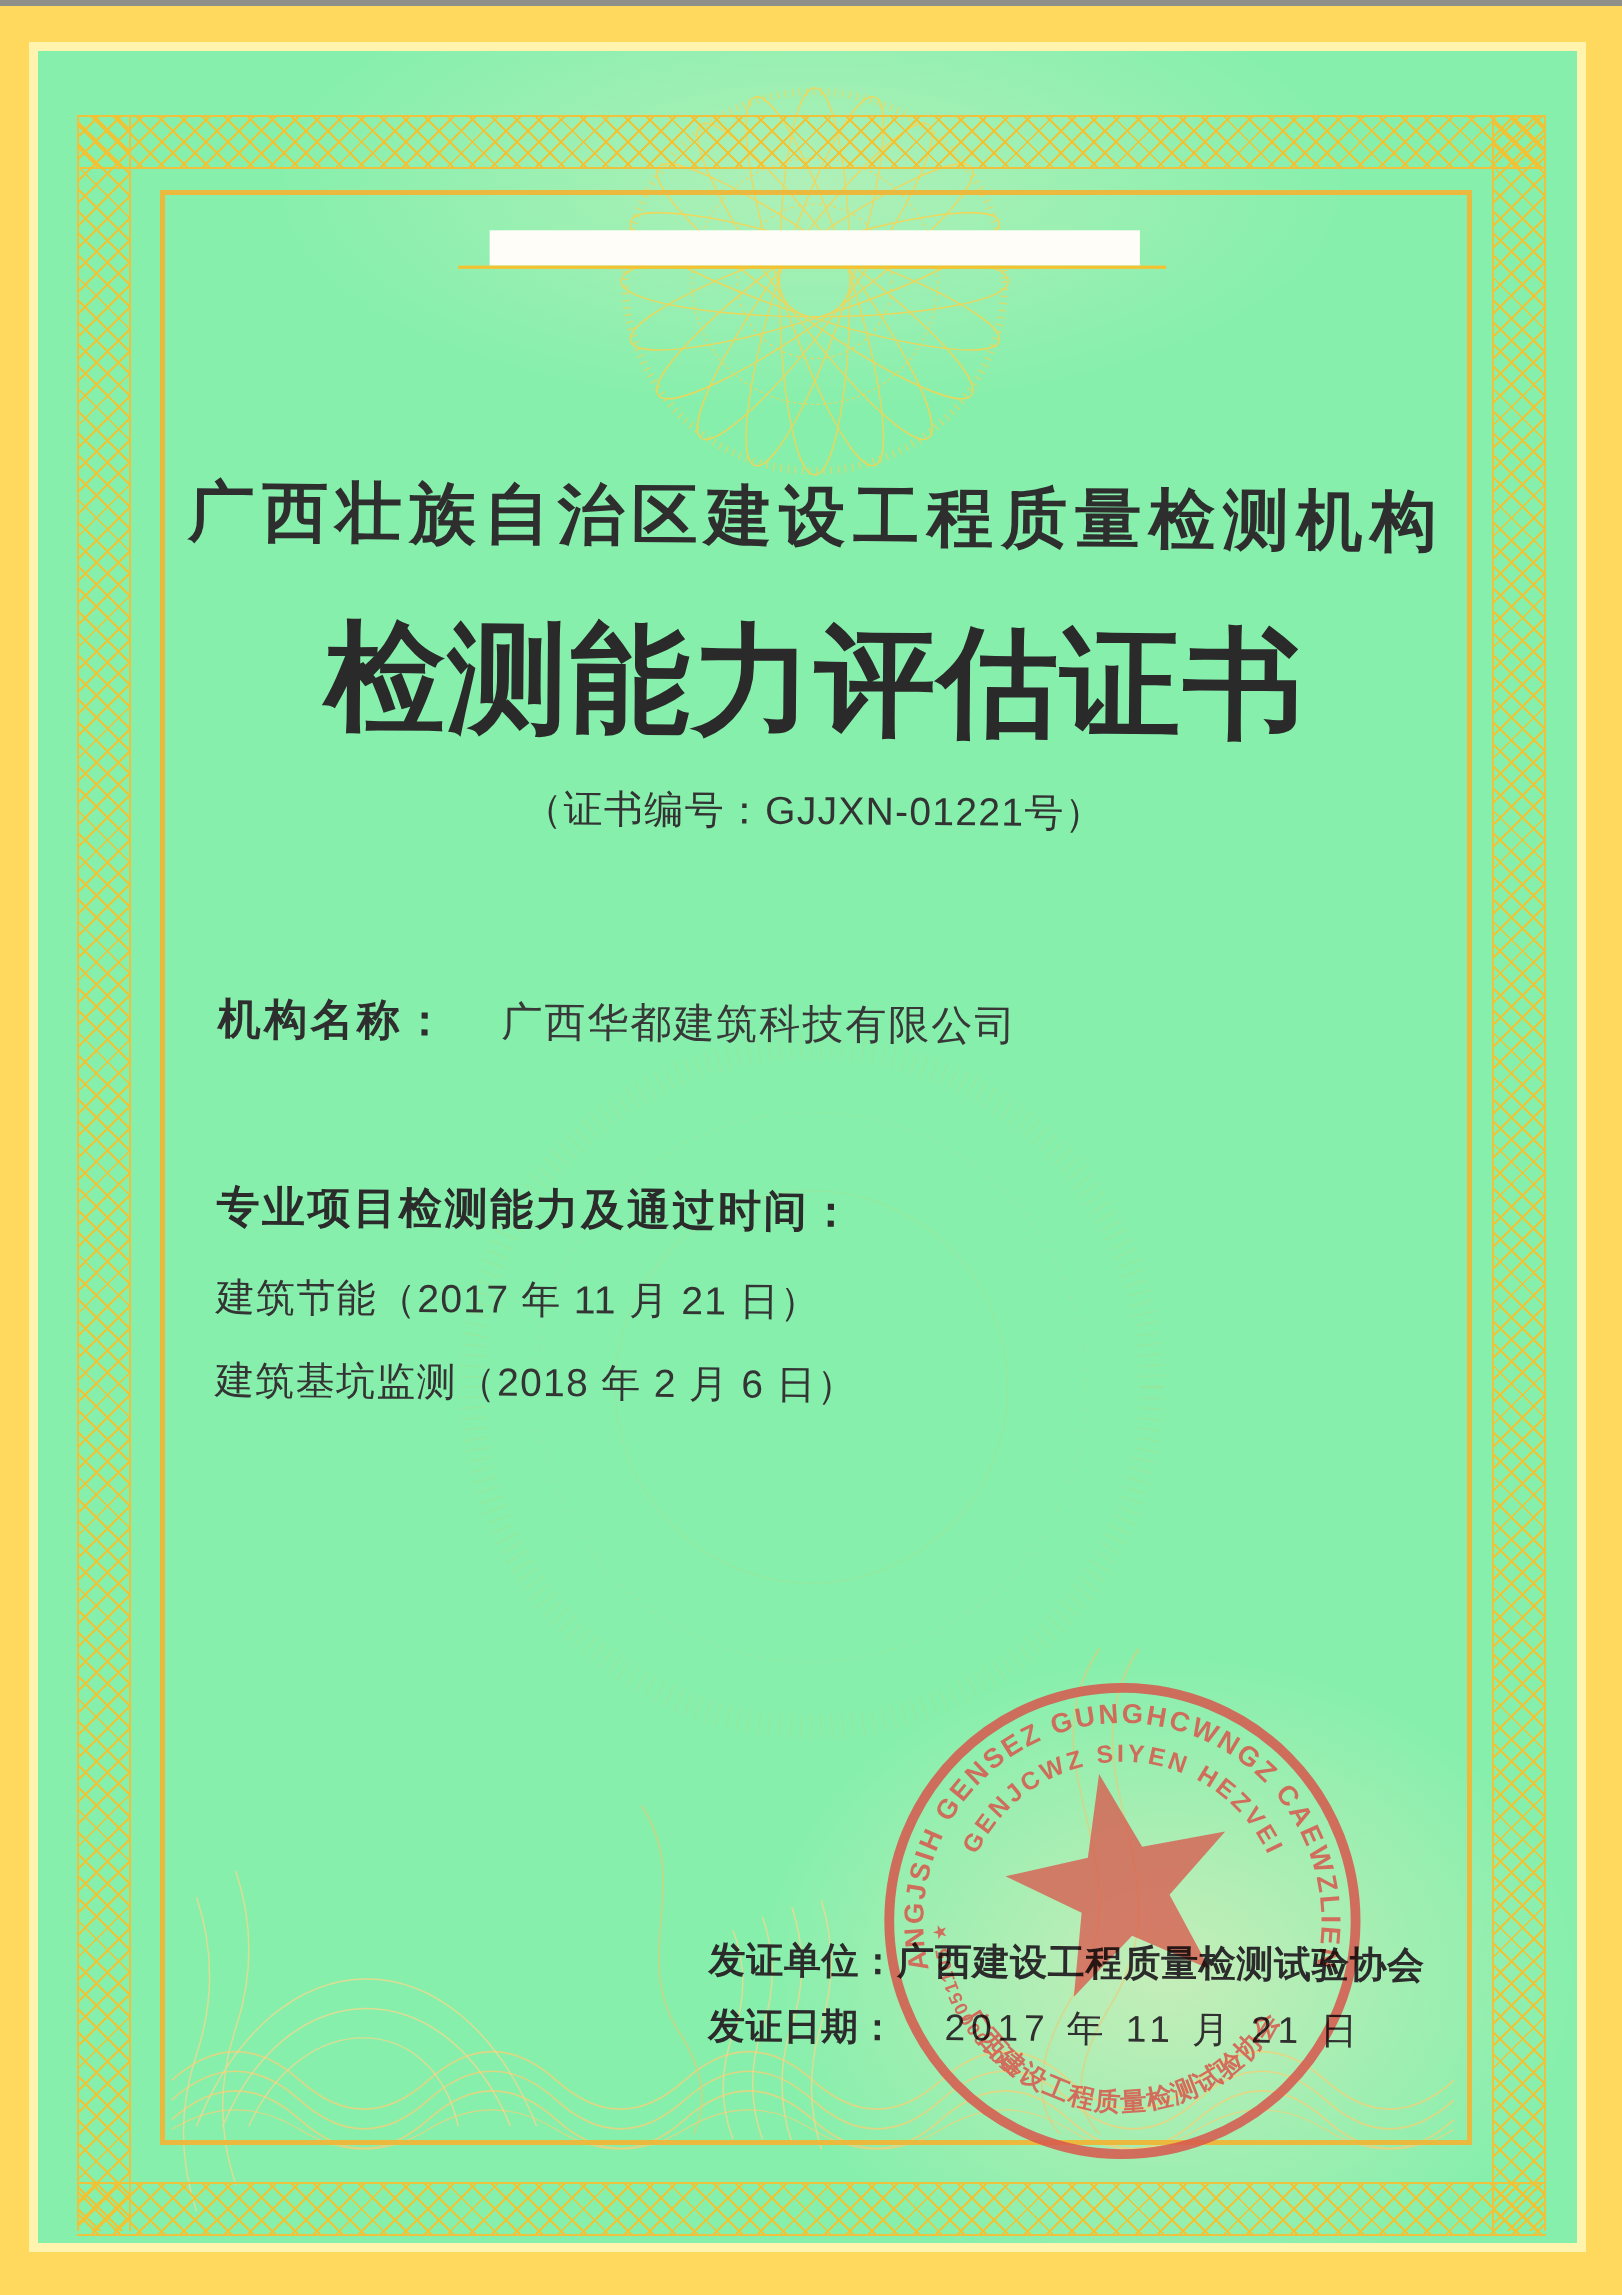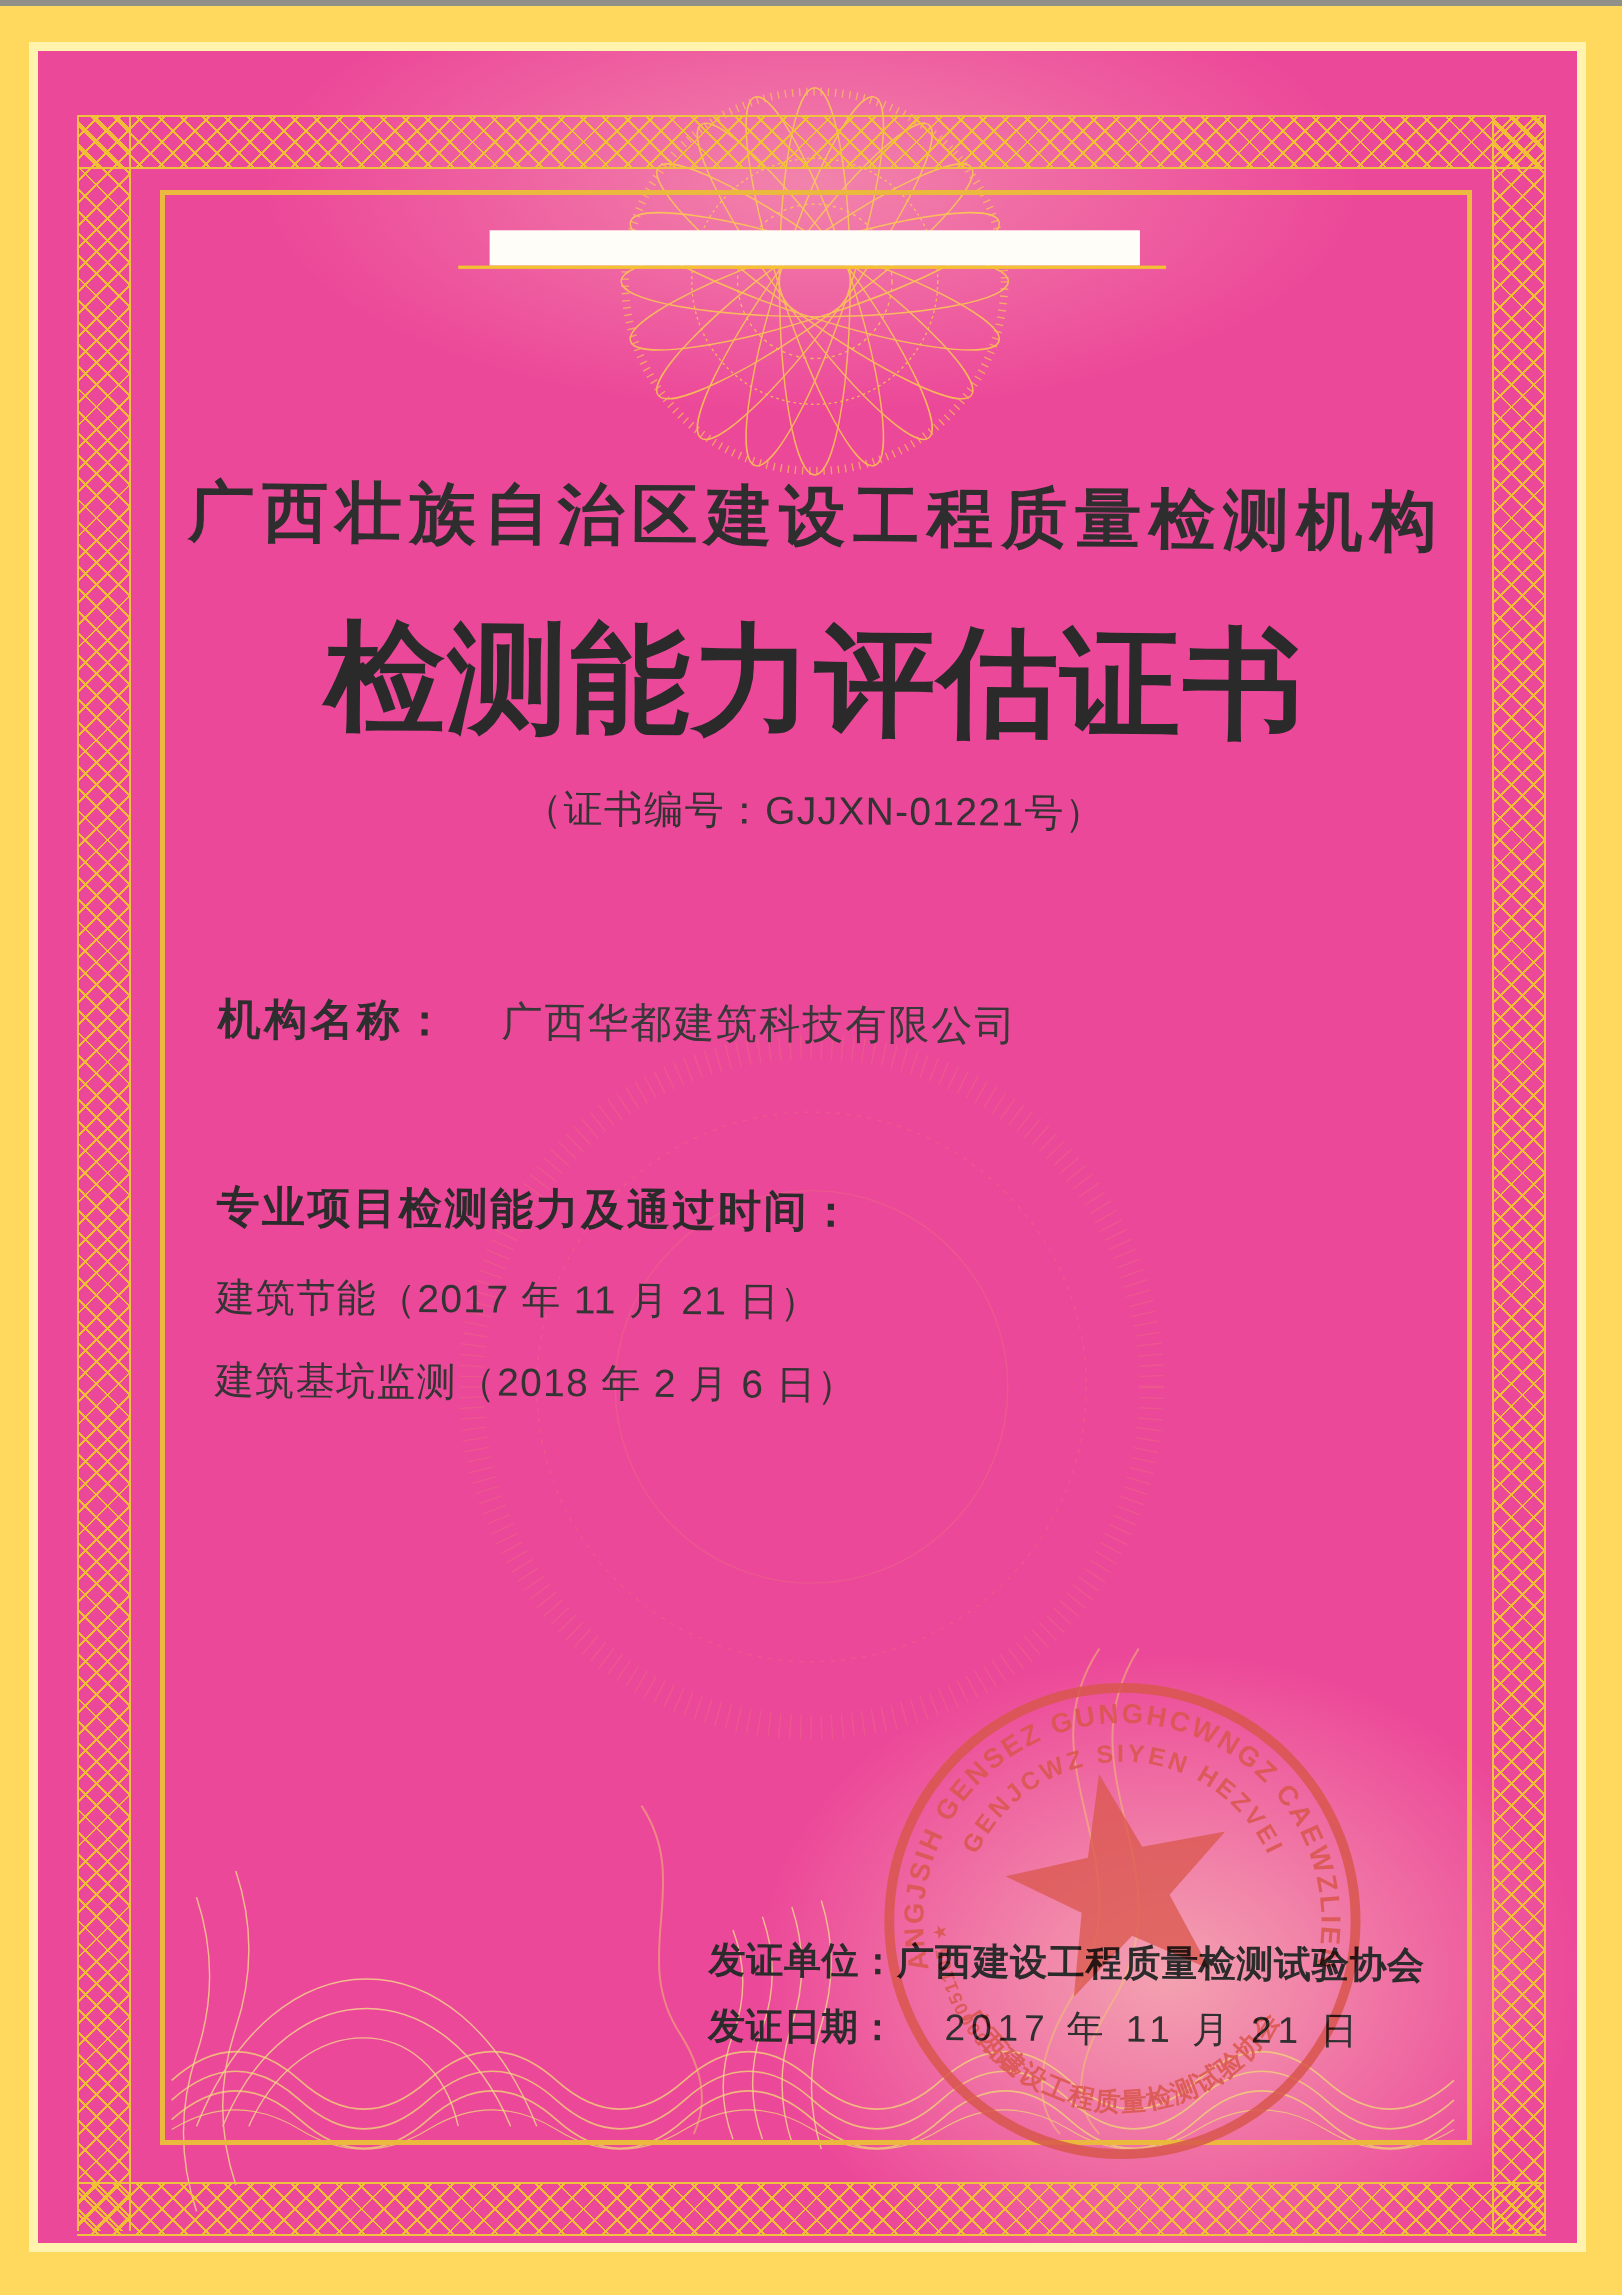--- a/index.html
+++ b/index.html
@@ -1,21 +1,21 @@
 <!DOCTYPE html>
 <html style="font-size:10.5px"><head>
 <meta charset="utf-8">
 <style>
   html,body { margin:0; padding:0; }
   body {
     width:1623px; height:2295px; position:relative; overflow:hidden;
     background:#fffdf7;
     font-family:"Liberation Sans","DejaVu Sans",sans-serif;
   }
-  #paper { position:absolute; inset:0; background:#ec4899; }
+  #paper { position:absolute; inset:0; background:#86efac; }
   
   #paper::after{
     content:""; position:absolute; inset:0; pointer-events:none;
     background:
       radial-gradient(589px 458px at 72% 86%, rgba(250,236,196,.55), rgba(250,236,196,0) 70%),
       radial-gradient(785px 327px at 50% 8%, rgba(252,242,206,.35), rgba(252,242,206,0) 70%);
   }
   
   .scan-strip { position:absolute; left:0; top:0; width:100%; height:5.9px; background:#90908a; z-index:9; }
 

